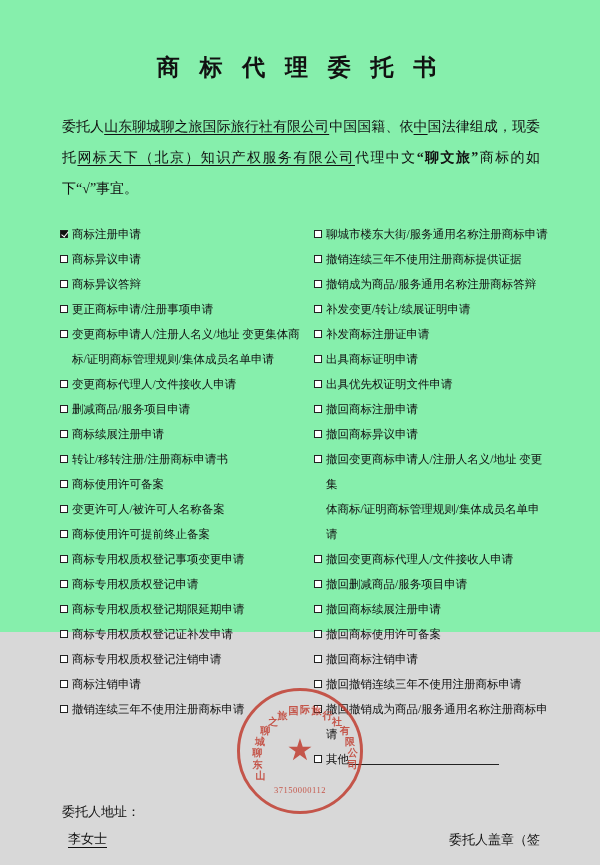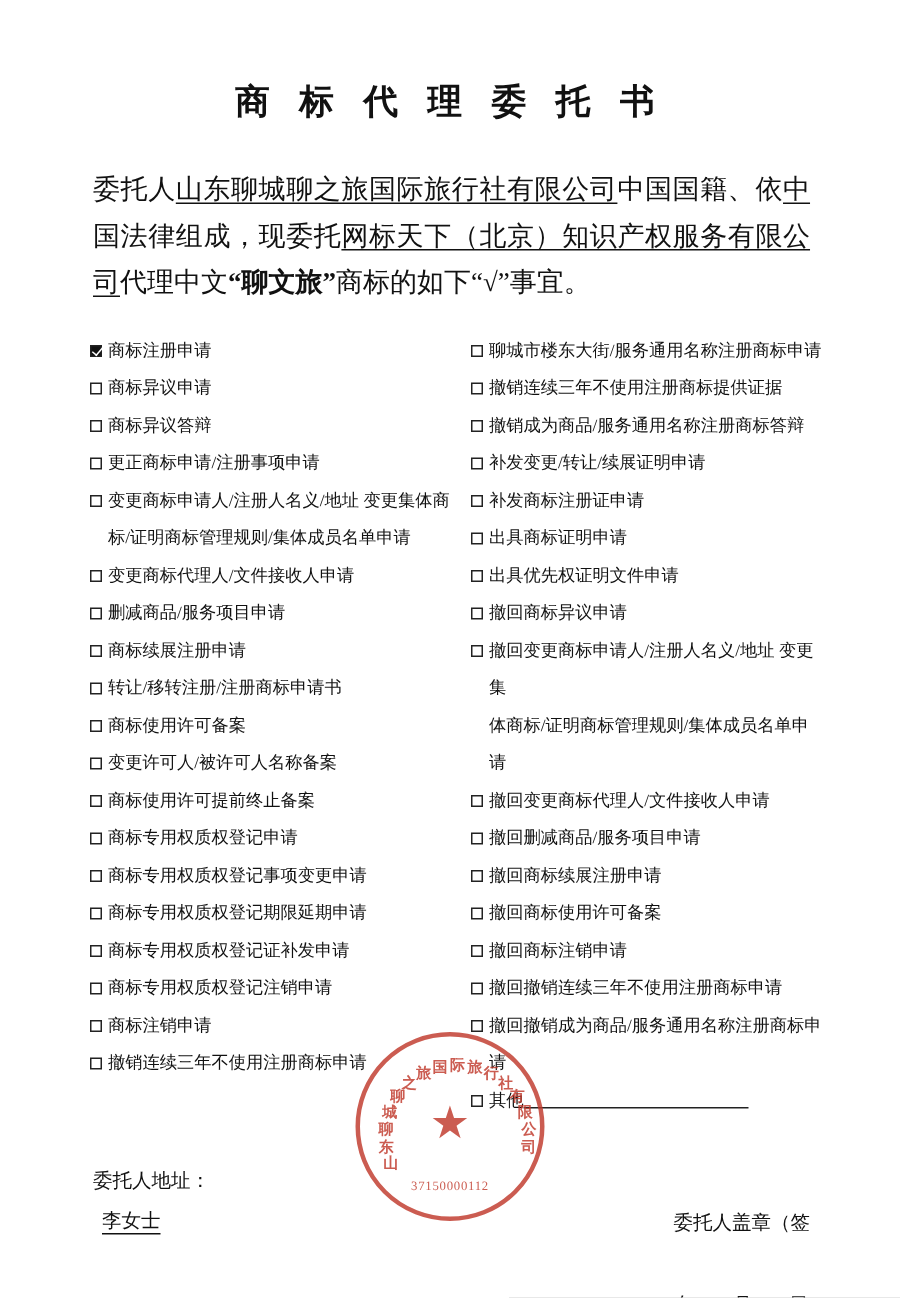--- a/index.html
+++ b/index.html
@@ -9,37 +9,37 @@
   }
   body {
     width: 600px;
     height: 865px;
     overflow: hidden;
     font-family: "Liberation Serif", "DejaVu Serif", serif;
   }
   #page {
     position: relative;
     width: 600px;
-    height: 865px;
-    background: #ffffff;
+    height: 632px;
+    background: #86efac;
     box-sizing: border-box;
   }
   .doc-title {
     text-align: center;
     font-size: 23px;
     font-weight: bold;
     letter-spacing: 7px;
     color: #111;
     margin: 0;
     padding-top: 52px;
     font-family: "Liberation Serif", "DejaVu Serif", serif;
   }
   .intro {
     margin: 28px 60px 0 62px;
-    font-size: 18px;
+    font-size: 14px;
     line-height: 31px;
     color: #111;
     text-align: justify;
   }
   .u {
     text-decoration: underline;
     text-underline-offset: 3px;
   }
   .bold {
     font-weight: bold;
@@ -250,28 +250,28 @@
       <div class="item">
           <span class="box"></span>
           <span class="itxt">变更许可人/被许可人名称备案</span>
         </div>
       <div class="item">
           <span class="box"></span>
           <span class="itxt">商标使用许可提前终止备案</span>
         </div>
       <div class="item">
           <span class="box"></span>
+          <span class="itxt">商标专用权质权登记事项变更申请</span>
+        </div>
+      <div class="item">
+          <span class="box"></span>
           <span class="itxt">商标专用权质权登记申请</span>
         </div>
       <div class="item">
           <span class="box"></span>
-          <span class="itxt">商标专用权质权登记事项变更申请</span>
-        </div>
-      <div class="item">
-          <span class="box"></span>
           <span class="itxt">商标专用权质权登记期限延期申请</span>
         </div>
       <div class="item">
           <span class="box"></span>
           <span class="itxt">商标专用权质权登记证补发申请</span>
         </div>
       <div class="item">
           <span class="box"></span>
           <span class="itxt">商标专用权质权登记注销申请</span>
         </div>
@@ -306,20 +306,24 @@
           <span class="box"></span>
           <span class="itxt">补发商标注册证申请</span>
         </div>
       <div class="item">
           <span class="box"></span>
           <span class="itxt">出具商标证明申请</span>
         </div>
       <div class="item">
           <span class="box"></span>
           <span class="itxt">出具优先权证明文件申请</span>
+        </div>
+      <div class="item">
+          <span class="box"></span>
+          <span class="itxt">撤回商标注册申请</span>
         </div>
       <div class="item">
           <span class="box"></span>
           <span class="itxt">撤回商标异议申请</span>
         </div>
       <div class="item">
           <span class="box"></span>
           <span class="itxt">撤回变更商标申请人/注册人名义/地址  变更集</span>
         </div>
       <div class="item cont">

